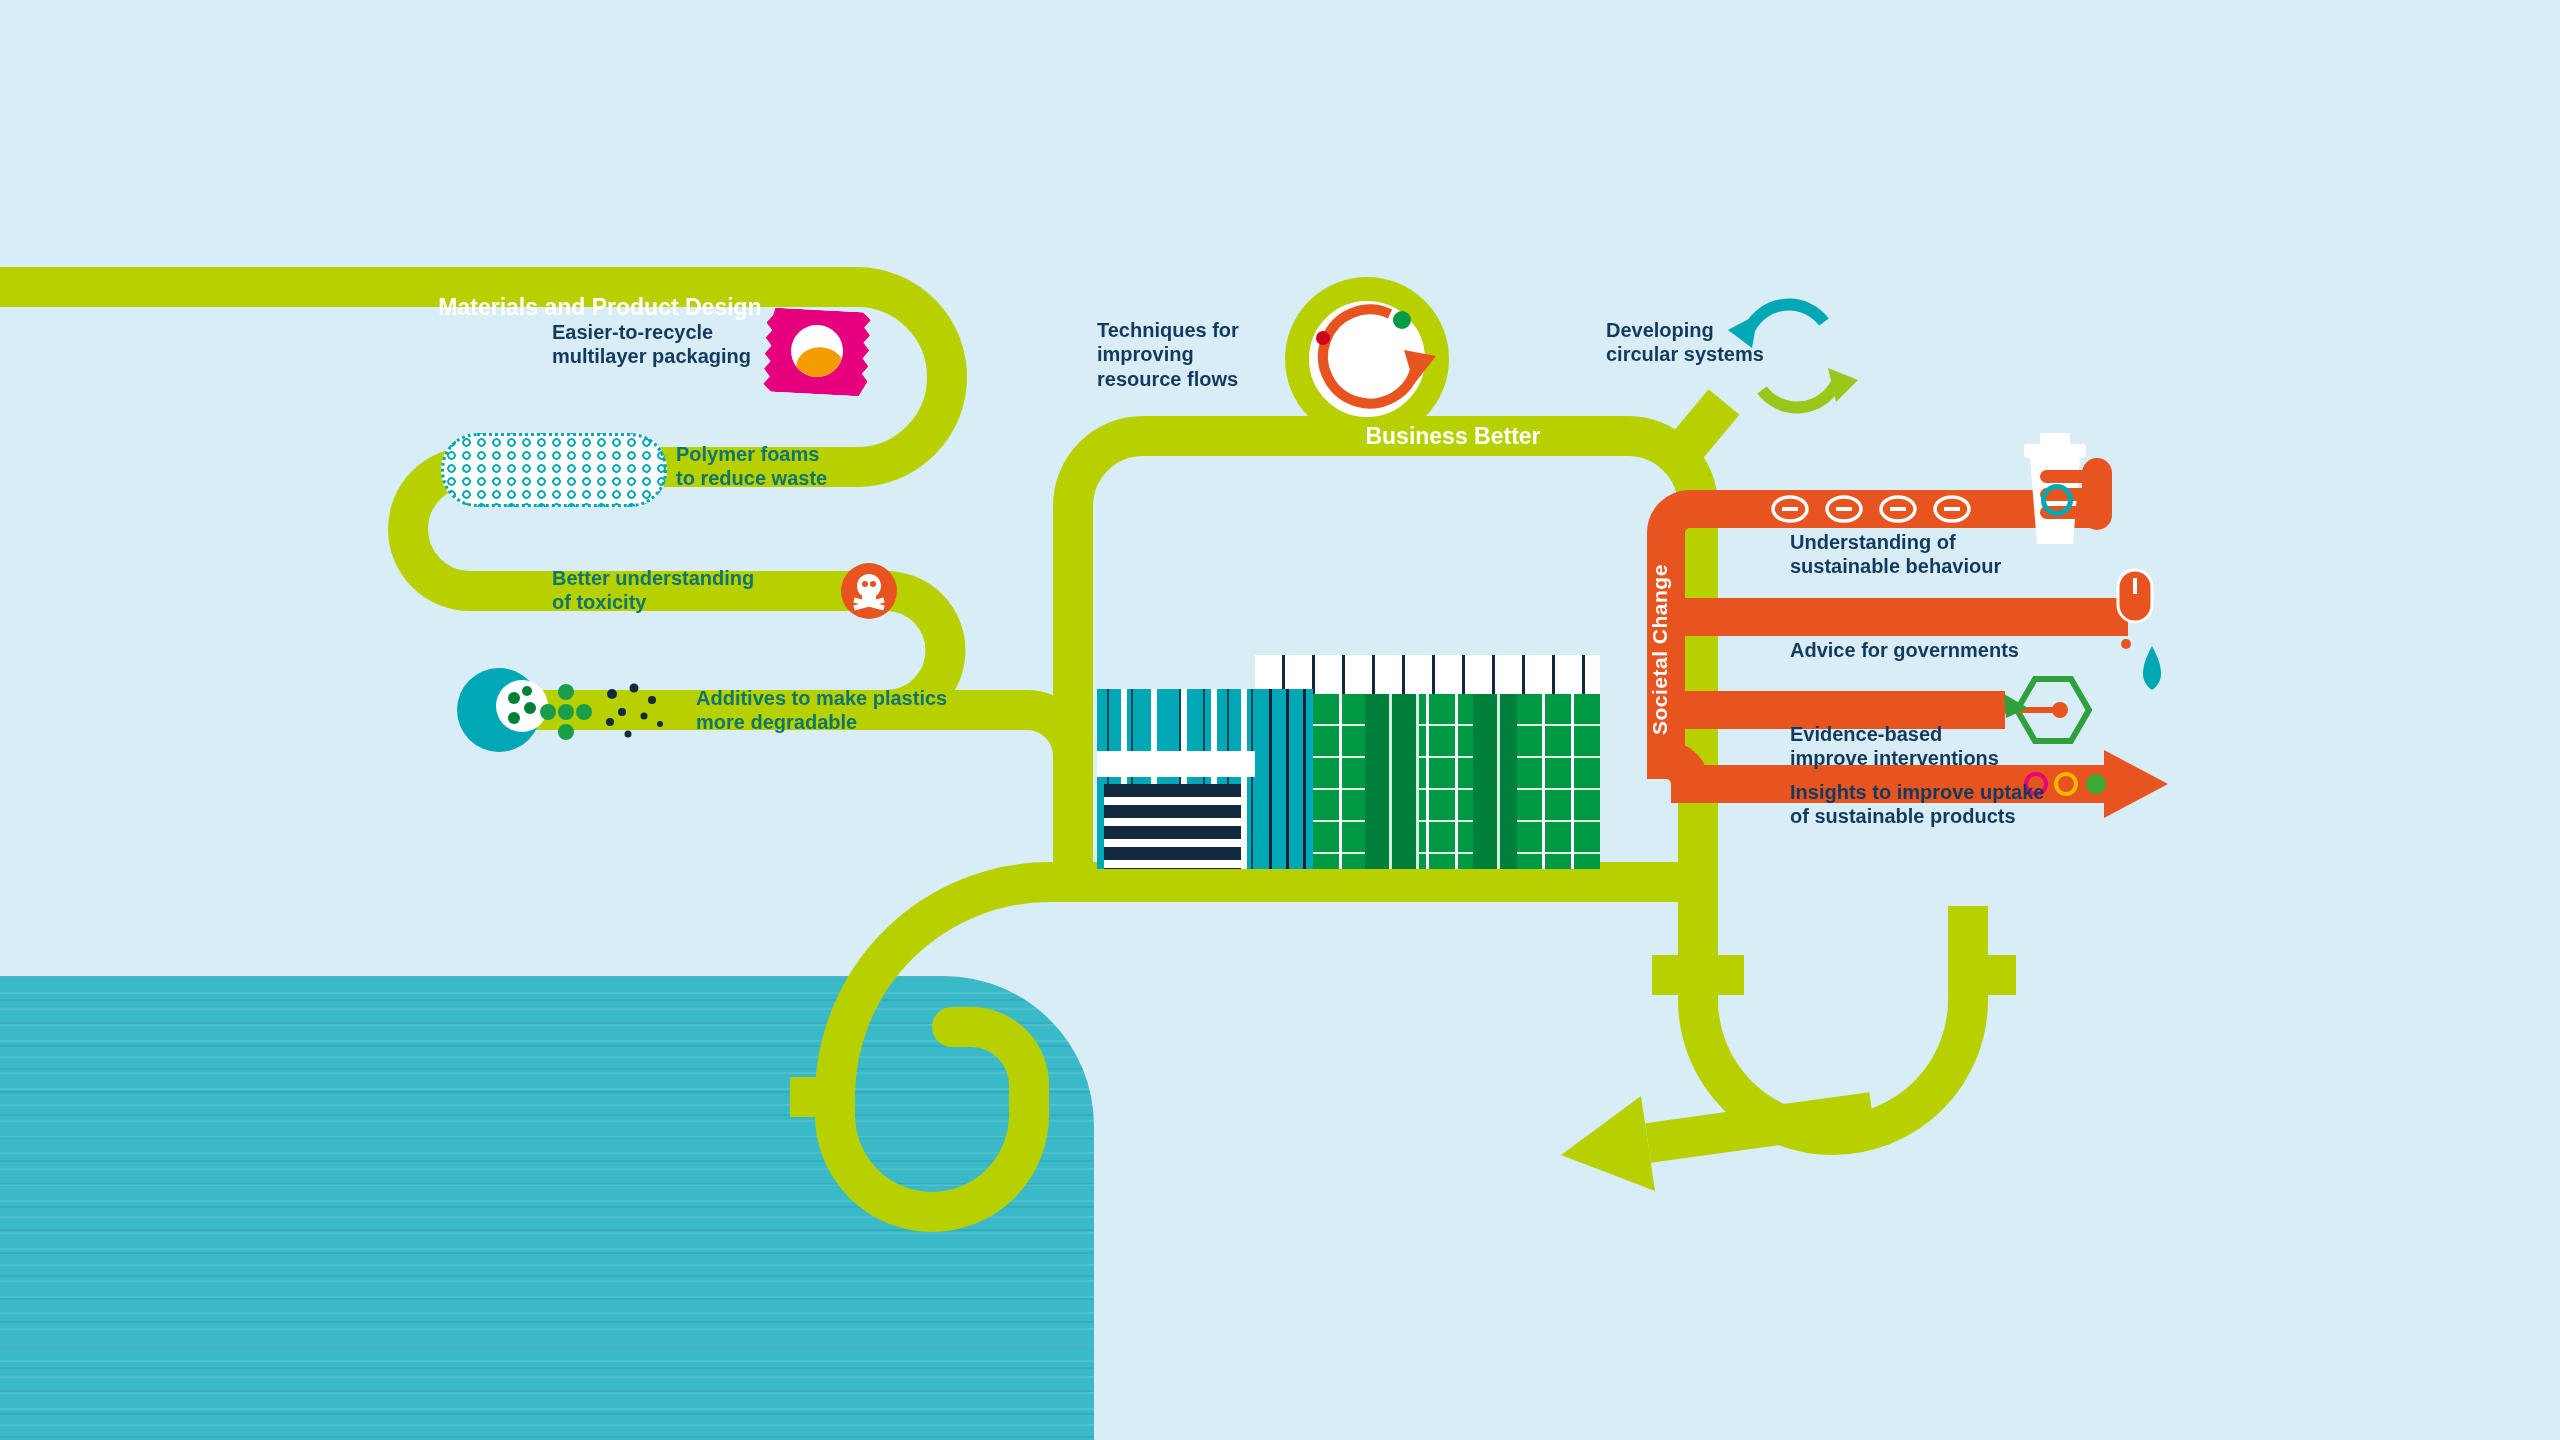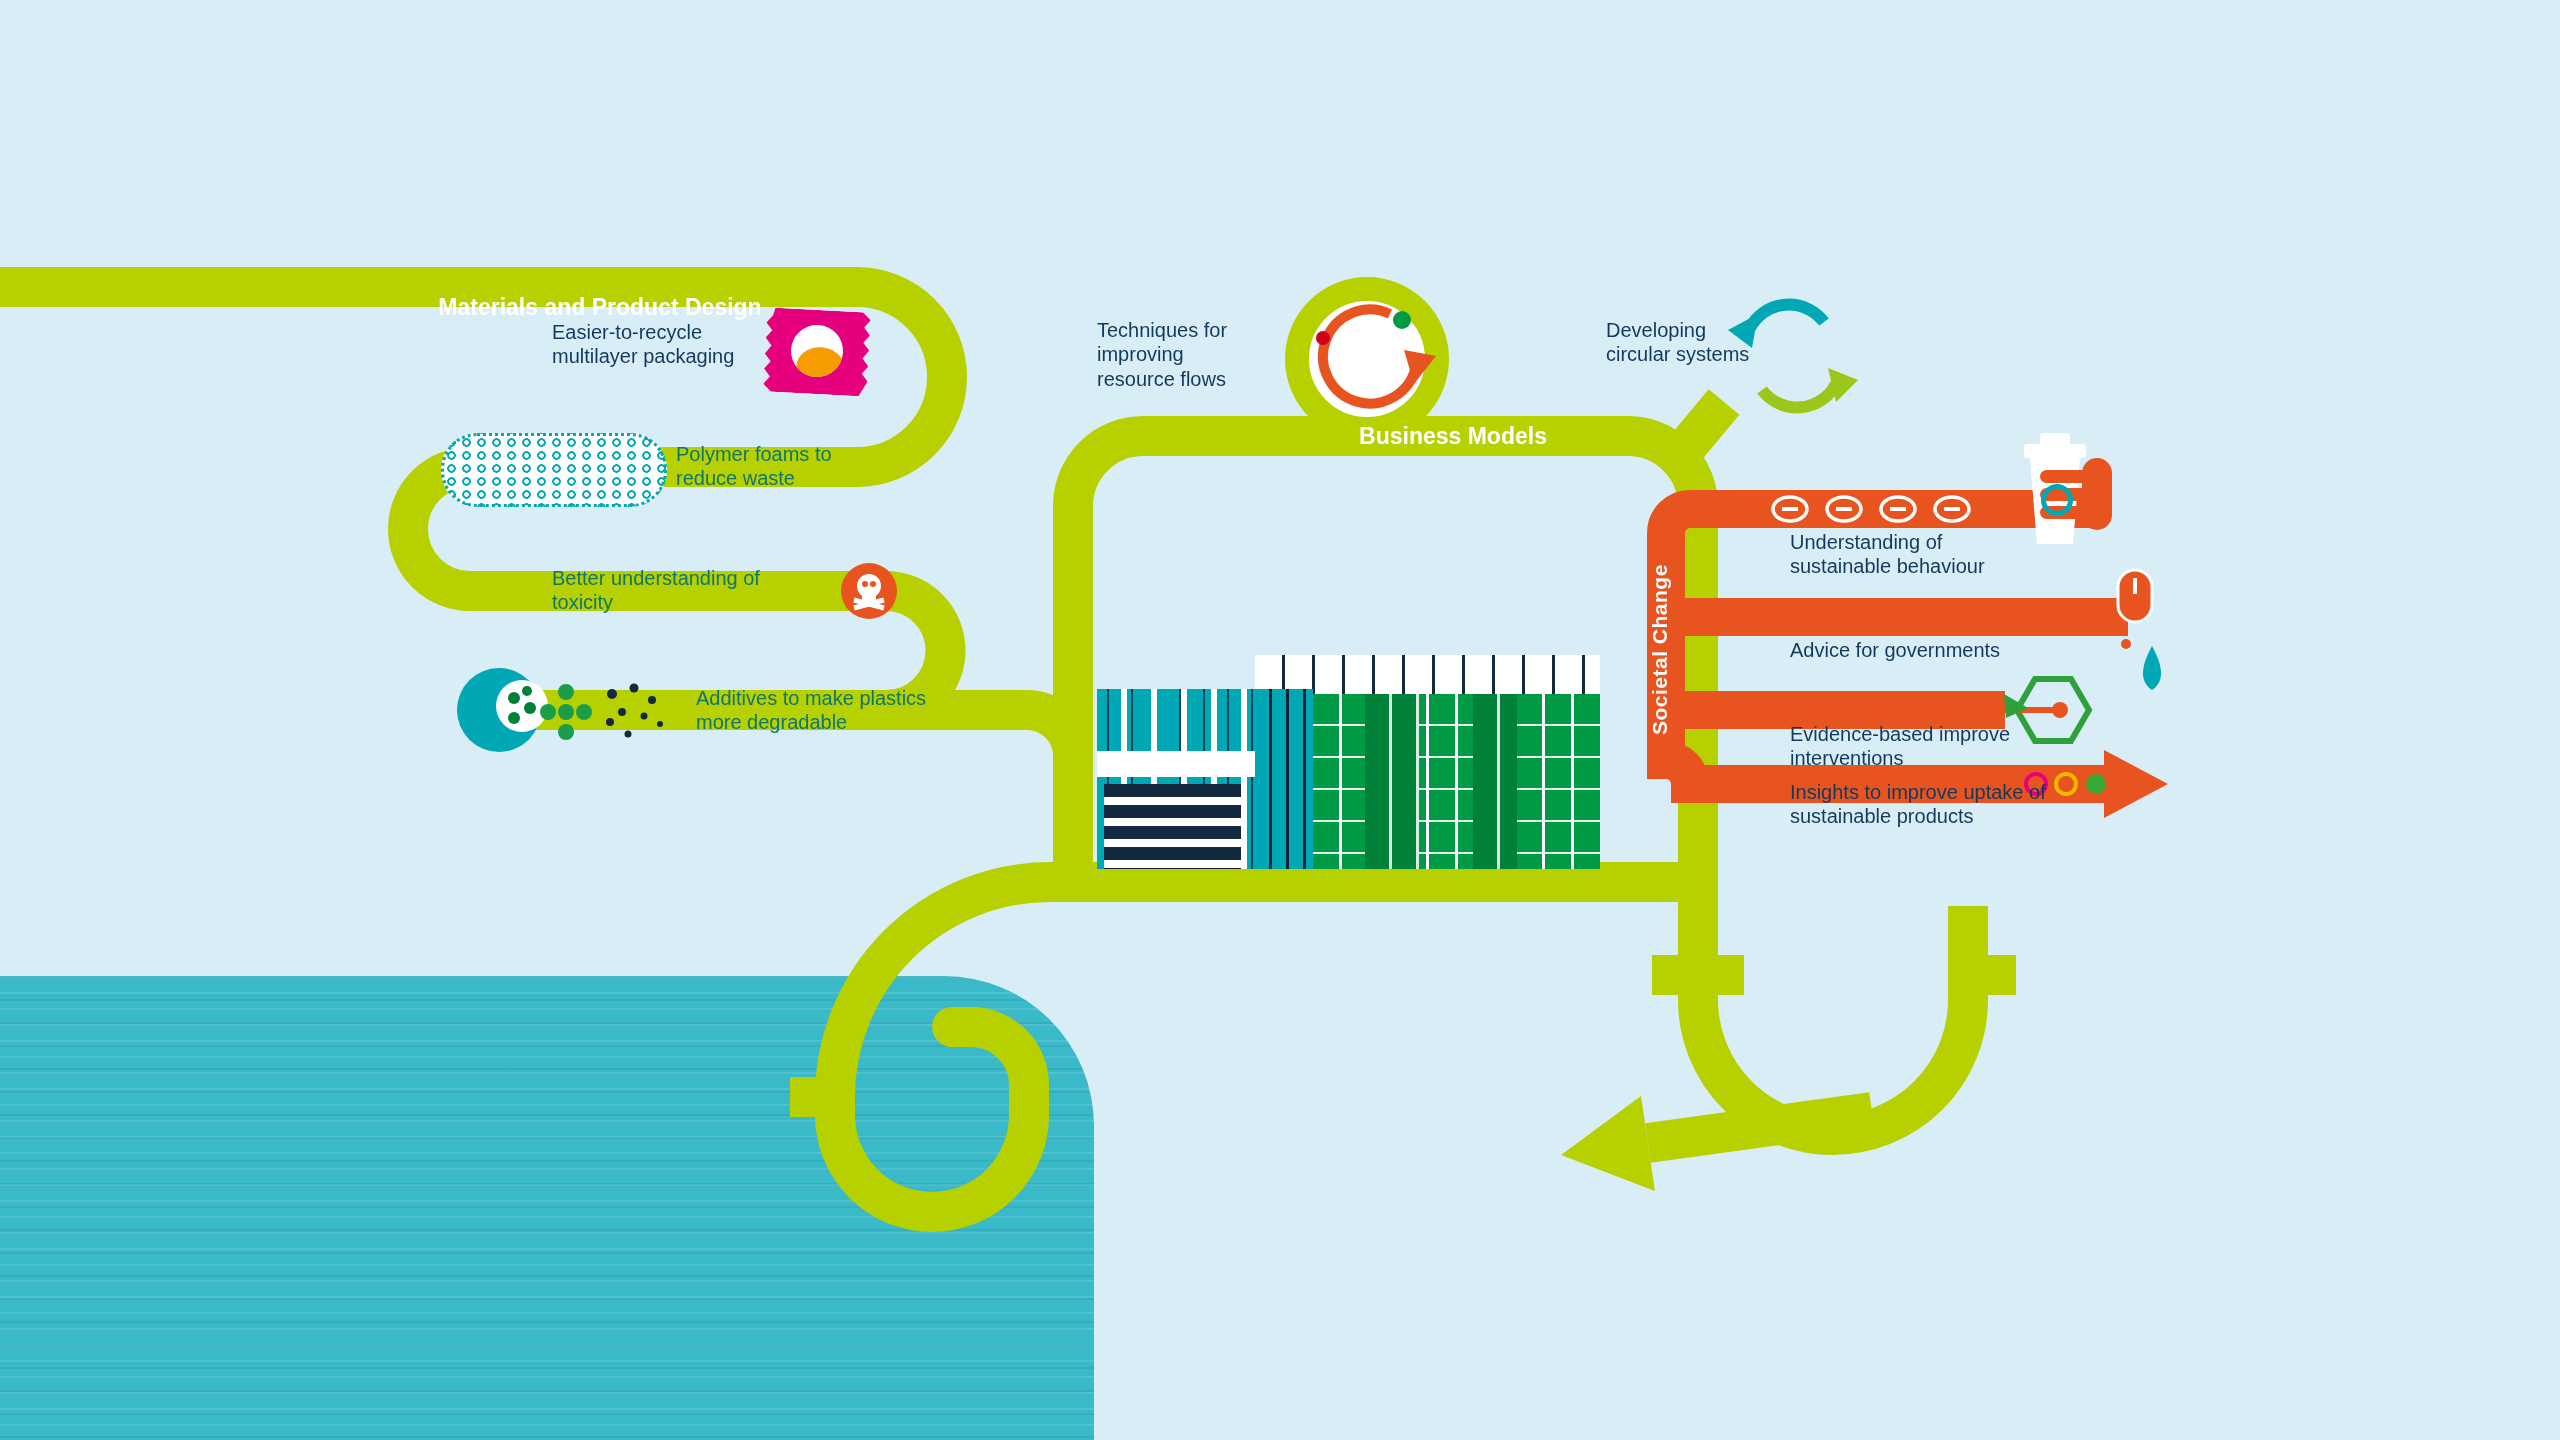--- a/index.html
+++ b/index.html
@@ -1,19 +1,19 @@
 <!DOCTYPE html>
 <html><head>
 <meta charset="utf-8">
 <style>
   html,body{margin:0;padding:0;}
   body{font-family:"Liberation Sans",sans-serif;}
   #stage{position:relative;width:2560px;height:1440px;background:#d9edf6;overflow:hidden;}
   svg.layer{position:absolute;left:0;top:0;}
-  .label{position:absolute;color:#123a5e;font-weight:normal;font-size:20px;line-height:1.22;}
+  .label{position:absolute;color:#123a5e;font-weight:bold;font-size:20px;line-height:1.22;}
   .label.on-green{color:#0f766e;}
   .title{position:absolute;color:#ffffff;font-weight:bold;font-size:23px;text-align:center;}
   .v-label{position:absolute;left:1648px;top:552px;height:196px;width:36px;writing-mode:vertical-rl;
            transform:rotate(180deg);color:#fff;font-weight:bold;font-size:21px;text-align:center;letter-spacing:.5px;}
   
   #water{position:absolute;left:0;top:976px;width:1094px;height:464px;background-color:#3ab9c9;
     border-radius:0 150px 0 0;
     background-image:repeating-linear-gradient(180deg, rgba(255,255,255,0.10) 0 2px, transparent 2px 16px),
                      repeating-linear-gradient(180deg, rgba(0,80,100,0.10) 0 2px, transparent 2px 23px);}
   
@@ -201,21 +201,21 @@
   </div>
 
   <div class="title" style="left:430px;top:274px;width:340px;margin-top:20px;">Materials and Product Design</div>
 
   <div class="label" style="left:552px;top:320px;width:215px;">Easier-to-recycle multilayer packaging</div>
   <div class="label on-green" style="left:676px;top:442px;width:160px;">Polymer foams to reduce waste</div>
   <div class="label on-green" style="left:552px;top:566px;width:215px;">Better understanding of toxicity</div>
   <div class="label on-green" style="left:696px;top:686px;width:260px;">Additives to make plastics more degradable</div>
 
   <div class="label" style="left:1097px;top:318px;width:150px;">Techniques for improving resource flows</div>
-  <div class="title" style="left:1343px;top:423px;width:220px;">Business Models</div>
+  <div class="title" style="left:1343px;top:423px;width:220px;">Business Better</div>
   <div class="label" style="left:1566px;top:318px;width:170px;margin-left:40px;">Developing circular systems</div>
 
   <div class="v-label">Societal Change</div>
 
   <div class="label" style="left:1790px;top:530px;width:235px;">Understanding of sustainable behaviour</div>
   <div class="label" style="left:1790px;top:638px;width:320px;">Advice for governments</div>
   <div class="label" style="left:1790px;top:722px;width:235px;">Evidence-based improve interventions</div>
   <div class="label" style="left:1790px;top:780px;width:265px;">Insights to improve uptake of sustainable products</div>
 
 </div>

